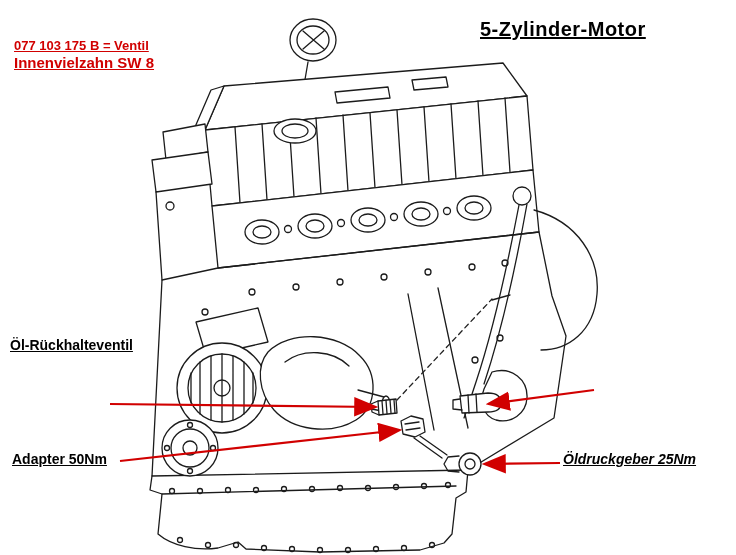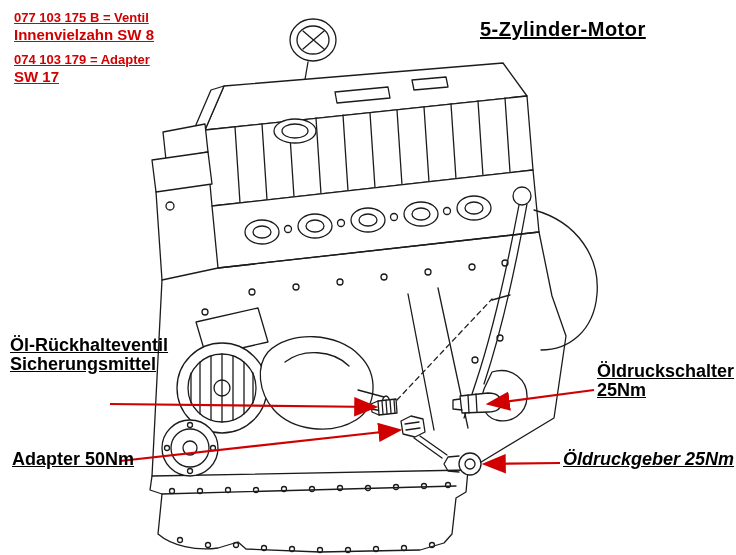--- a/index.html
+++ b/index.html
@@ -7,28 +7,28 @@
     position:relative;width:736px;height:555px;background:#fff;overflow:hidden;
     font-family:"Liberation Sans", sans-serif;color:#000;
   }
   svg{position:absolute;inset:0;}
   .art{stroke:#1b1b1b;stroke-width:1.3;fill:none;stroke-linejoin:round;stroke-linecap:round;}
   .wfill{fill:#ffffff;}
   .dash{stroke:#222;stroke-width:1.3;stroke-dasharray:5 4;fill:none;}
   .arrow-line{stroke:var(--annotation_red,#d10000);stroke-width:2.2;fill:none;}
   .arrow-head{fill:var(--annotation_red,#d10000);stroke:none;}
 
-  .red-note{position:absolute;color:var(--annotation_red,#d10000);font-weight:bold;}
+  .red-note{position:absolute;color:var(--annotation_red,#d10000);font-weight:bold;margin-top:28px;}
   .rn-main{font-size:13px;text-decoration:underline;white-space:nowrap;}
   .rn-sub{font-size:15px;text-decoration:underline;white-space:nowrap;margin-top:1px;}
 
   .title{position:absolute;left:480px;top:18px;font-size:20px;font-weight:bold;
          text-decoration:underline;letter-spacing:.5px;white-space:nowrap;}
 
-  .callout{position:absolute;font-size:18px;font-weight:bold;color:#000;}
+  .callout{position:absolute;font-size:14px;font-weight:bold;color:#000;text-align:right;}
   .callout .line{display:block;text-decoration:underline;line-height:19px;white-space:nowrap;}
 </style>
 </head>
 <body>
 
 <div id="canvas">
 
   <svg viewBox="0 0 736 555">
     <defs>
       <marker id="arr" viewBox="0 0 10 8" refX="9" refY="4" markerWidth="11" markerHeight="9" orient="auto">
@@ -200,36 +200,27 @@
     </g>
   </svg>
 
   <div class="title">5-Zylinder-Motor</div>
 
   <div class="red-note" style="left:14px;top:10px;">
     <div class="rn-main">077 103 175 B = Ventil</div>
     <div class="rn-sub">Innenvielzahn SW 8</div>
   </div>
 
-  <div class="red-note" style="left:14px;top:52px;">
-    <div class="rn-main">074 103 179 = Adapter</div>
-    <div class="rn-sub">SW 17</div>
-  </div>
 
   <div class="callout" style="left:10px;top:336px;">
     <span class="line">Öl-Rückhalteventil</span>
-    <span class="line">Sicherungsmittel</span>
   </div>
 
   <div class="callout" style="left:12px;top:450px;">
     <span class="line">Adapter 50Nm</span>
   </div>
 
-  <div class="callout" style="left:597px;top:362px;">
-    <span class="line">Öldruckschalter</span>
-    <span class="line">25Nm</span>
-  </div>
 
   <div class="callout" style="left:563px;top:450px;font-style:italic;">
     <span class="line">Öldruckgeber 25Nm</span>
   </div>
 
 </div>
 
 </body></html>

